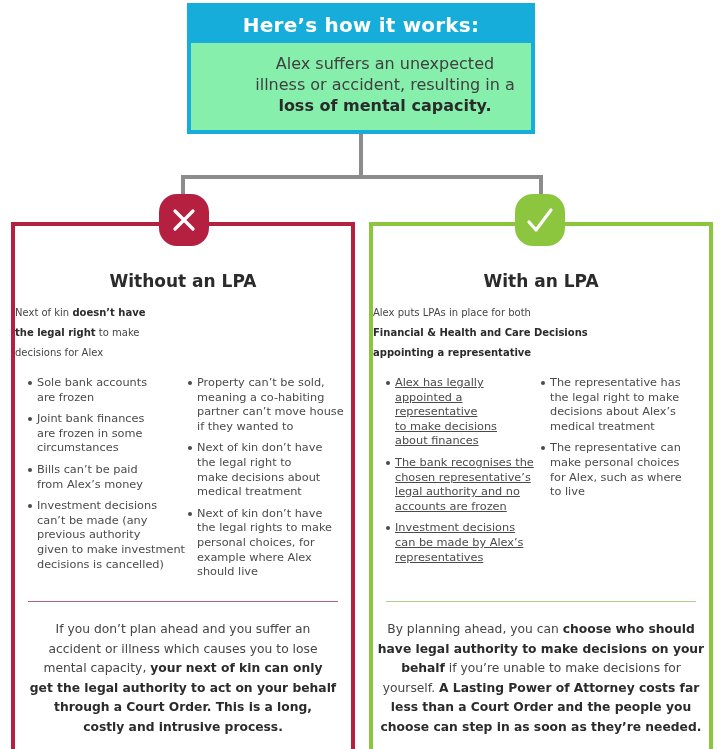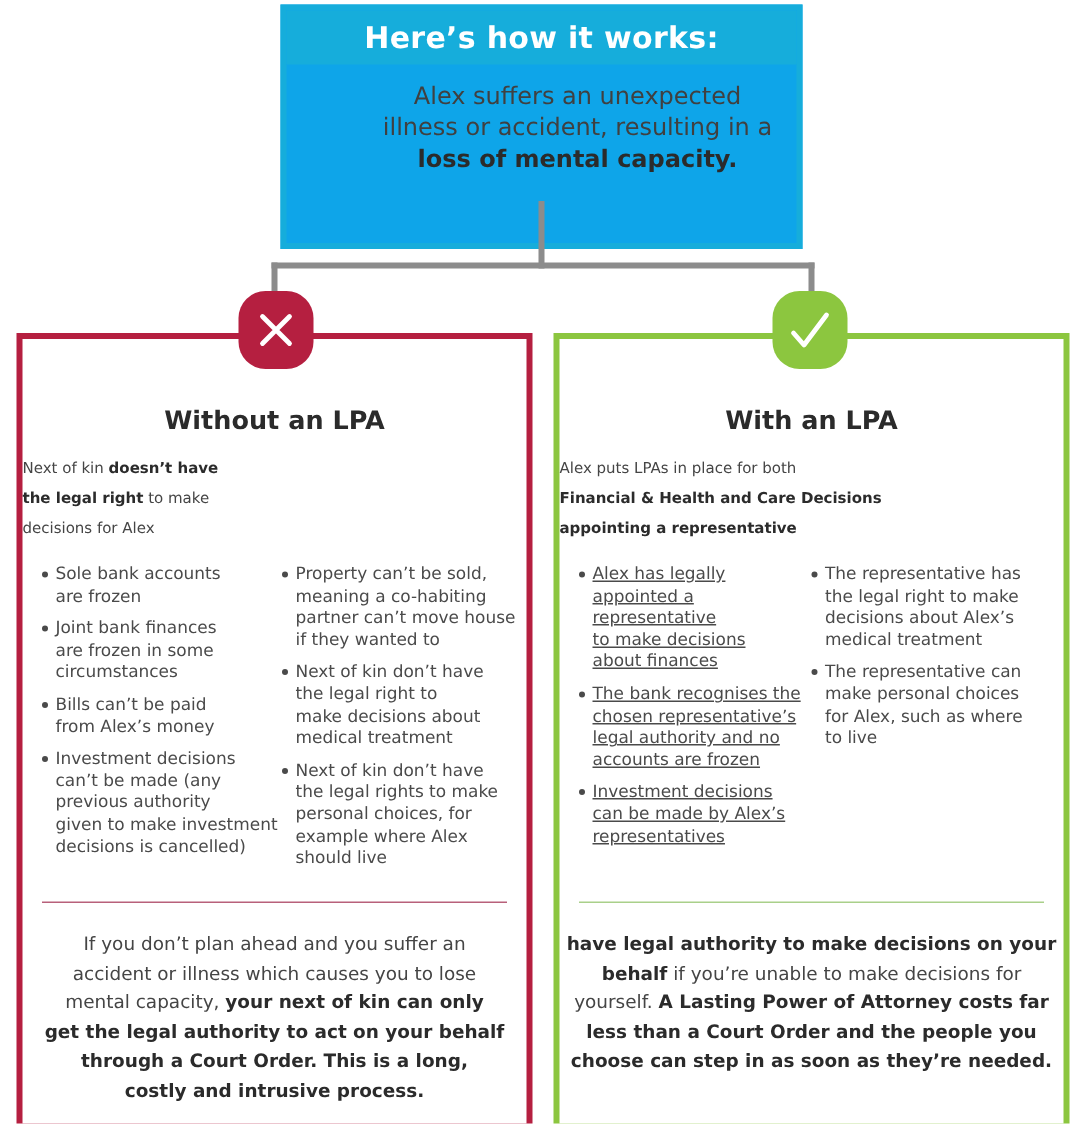--- a/index.html
+++ b/index.html
@@ -1,19 +1,19 @@
 <!DOCTYPE html>
 <html><head>
 <meta charset="utf-8">
 <style>
   * { box-sizing: border-box; margin: 0; padding: 0; }
   html, body { width: 720px; height: 749px; background: #ffffff; overflow: hidden; }
   body { position: relative; font-family: "DejaVu Sans", "Liberation Sans", sans-serif; color: #3a3a3a; }
 
-  .top-box { position: absolute; left: 187px; top: 3px; width: 348px; height: 163px; border: 4px solid #16addb; background: #0ea5e9; }
+  .top-box { position: absolute; left: 187px; top: 3px; width: 348px; height: 131px; border: 4px solid #16addb; background: #86efac; }
   .top-header { background: #16addb; color: #fff; height: 36px; display: flex; align-items: center; justify-content: center; font-weight: bold; font-size: 20px; letter-spacing: 0.2px; }
   .top-body { text-align: center; font-size: 16px; line-height: 21px; padding-top: 10px; color: #404040; padding-left: 48px; }
   .top-body .l { display: block; }
   .top-body b { color: #2b2b2b; }
 
   .conn { position: absolute; background: #8c8c8c; }
   .conn-v { left: 359px; top: 134px; width: 4px; height: 45px; }
   .conn-h { left: 181px; top: 175px; width: 362px; height: 4px; }
   .conn-l { left: 181px; top: 175px; width: 4px; height: 24px; }
   .conn-r { left: 539px; top: 175px; width: 4px; height: 24px; }
@@ -183,19 +183,20 @@
       <span class="l">The representative can</span>
       <span class="l">make personal choices</span>
       <span class="l">for Alex, such as where</span>
       <span class="l">to live</span>
     </div>
   </div>
 
   <div class="divider"></div>
 
   <div class="footer">
+    <span class="l"><span>By planning ahead, you can </span><b>choose who should</b></span>
     <b class="l">have legal authority to make decisions on your</b>
     <span class="l"><b>behalf</b><span> if you’re unable to make decisions for</span></span>
     <span class="l"><span>yourself. </span><b>A Lasting Power of Attorney costs far</b></span>
     <b class="l">less than a Court Order and the people you</b>
     <b class="l">choose can step in as soon as they’re needed.</b>
   </div>
 </div>
 
 </body></html>

